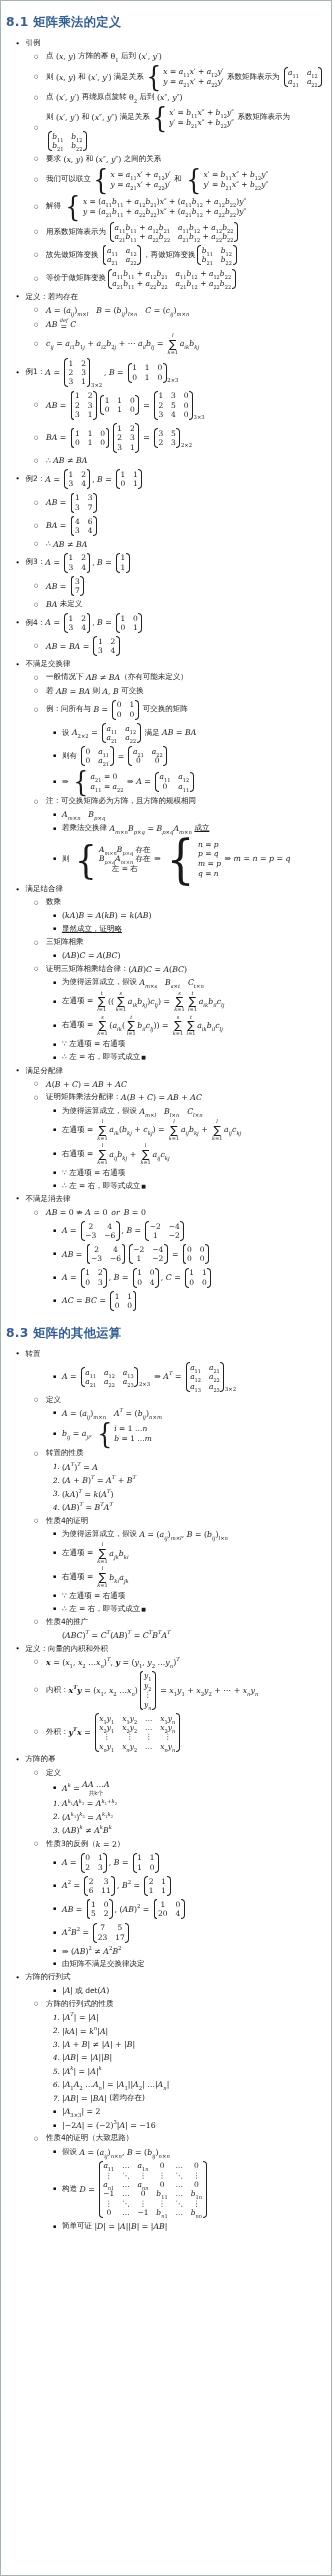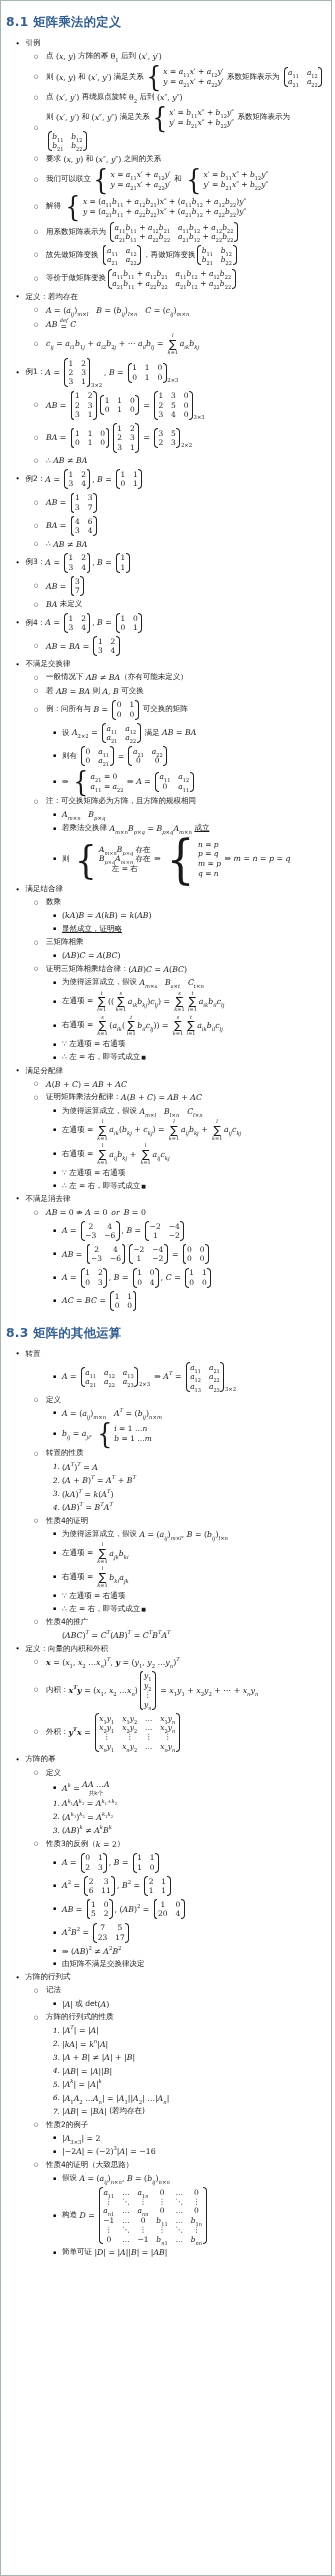--- a/index.html
+++ b/index.html
@@ -1233,24 +1233,20 @@
         <span class="math">⇒ (<i>AB</i>)<sup>2</sup> ≠ <i>A</i><sup>2</sup><i>B</i><sup>2</sup></span>
       </div>
       <div class="li lv3">
         <span class="mk">▪</span>
         <span class="cjk">由矩阵不满足交换律决定</span>
       </div>
       <div class="li lv1">
         <span class="mk">•</span>
         <span class="cjk">方阵的行列式</span>
       </div>
-      <div class="li lv2">
-        <span class="mk">○</span>
-        <span class="cjk">记法</span>
-      </div>
       <div class="li lv3">
         <span class="mk">▪</span>
         <span class="math">|<i>A</i>|</span>
         <span class="cjk"> 或 det</span>
         <span class="math">(<i>A</i>)</span>
       </div>
       <div class="li lv2">
         <span class="mk">○</span>
         <span class="cjk">方阵的行列式的性质</span>
       </div>
@@ -1275,24 +1271,20 @@
         <span class="math">|<i>A</i><sup><i>k</i></sup>| = |<i>A</i>|<sup><i>k</i></sup></span>
       </div>
       <div class="li lv3">
         <span class="mk num">6.</span>
         <span class="math">|<i>A</i><sub>1</sub><i>A</i><sub>2</sub> …<i>A</i><sub><i>n</i></sub>| = |<i>A</i><sub>1</sub>||<i>A</i><sub>2</sub>| …|<i>A</i><sub><i>n</i></sub>|</span>
       </div>
       <div class="li lv3">
         <span class="mk num">7.</span>
         <span class="math">|<i>AB</i>| = |<i>BA</i>|</span>
         <span class="cjk"> (若均存在)</span>
-      </div>
-      <div class="li lv2">
-        <span class="mk">○</span>
-        <span class="cjk">性质2的例子</span>
       </div>
       <div class="li lv3">
         <span class="mk">▪</span>
         <span class="math">|<i>A</i><sub>3×3</sub>| = 2</span>
       </div>
       <div class="li lv3">
         <span class="mk">▪</span>
         <span class="math">|−2<i>A</i>| = (−2)<sup>3</sup>|<i>A</i>| = −16</span>
       </div>
       <div class="li lv2">

